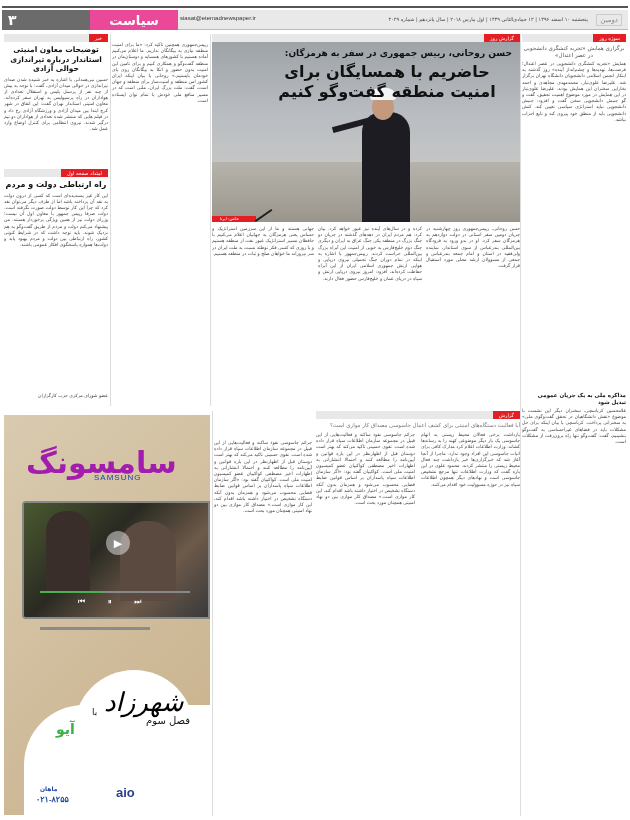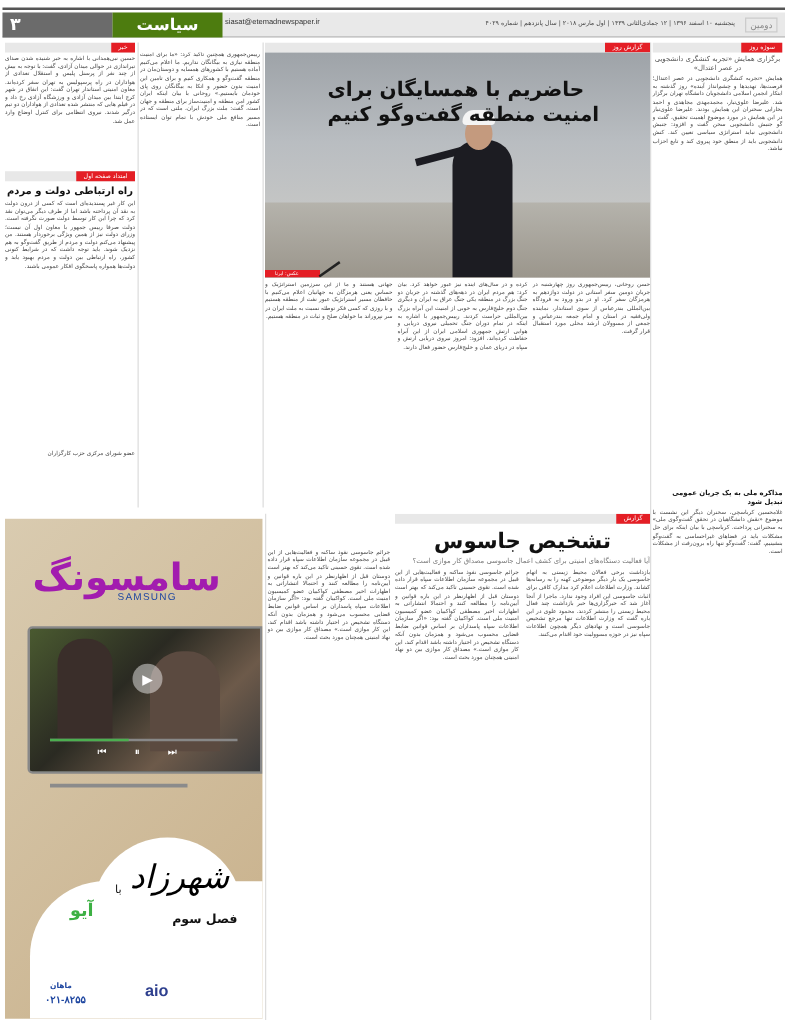--- a/index.html
+++ b/index.html
@@ -1,55 +1,55 @@
 <!DOCTYPE html>
 <html><head>
 <meta charset="utf-8">
 <style>
 *{box-sizing:border-box;margin:0;padding:0}
 html,body{width:630px;height:820px;overflow:hidden;background:#fff}
 body{font-family:"DejaVu Sans",sans-serif;color:#222;position:relative}
 .topline{position:absolute;left:2px;top:6px;width:626px;height:2px;background:#555}
 .header{position:absolute;left:2px;top:10px;width:626px;height:20px;background:#e9e9e9;border-bottom:1px solid #bbb}
 .page-num{position:absolute;left:0;top:0;width:88px;height:20px;background:#6b6b6b;color:#fff;font-size:14px;font-weight:bold;display:flex;align-items:center;padding-left:6px}
-.section-title{position:absolute;left:88px;top:0;width:88px;height:20px;background:#4d7c0f;color:#fff;font-size:13px;font-weight:bold;display:flex;align-items:center;justify-content:center}
+.section-title{position:absolute;left:88px;top:0;width:88px;height:20px;background:#ec4899;color:#fff;font-size:13px;font-weight:bold;display:flex;align-items:center;justify-content:center}
 .email{position:absolute;left:178px;top:5px;font-size:6px;color:#333;font-family:"Liberation Sans",sans-serif}
 .dateline{position:absolute;right:40px;top:6px;font-size:5px;color:#444;direction:rtl}
 .logo{position:absolute;right:6px;top:4px;font-size:7px;color:#888;border:1px solid #ccc;padding:1px 3px}
 .col{position:absolute;direction:rtl;overflow:hidden}
 .kicker-bar{height:8px;background:#e8e8e8;position:relative;margin-bottom:3px}
 .kicker{position:absolute;right:0;top:0;height:8px;background:#e41e25;color:#fff;font-size:5px;padding:0 6px;line-height:8px}
 .body-text{font-size:4.6px;line-height:6.2px;color:#444;text-align:justify}
 .hd-bold{font-weight:bold;color:#111;text-align:center}
 .photo{position:absolute;left:212px;top:42px;width:308px;height:180px;background:linear-gradient(180deg,#9ea3a8 0%,#b9bdc1 40%,#c5c6c5 70%,#8f8a80 100%);overflow:hidden}
 .photo .sea{position:absolute;left:0;top:120px;width:100%;height:60px;background:linear-gradient(180deg,#b5b3ac,#9b968c)}
 .photo .person{position:absolute;left:150px;top:70px;width:48px;height:110px;background:#1c1c22;border-radius:20px 20px 0 0}
 .photo .face{position:absolute;left:160px;top:52px;width:22px;height:26px;background:#c49a7e;border-radius:50%}
 .photo .turban{position:absolute;left:158px;top:46px;width:26px;height:12px;background:#f4f4f4;border-radius:12px 12px 4px 4px}
 .photo .arm{position:absolute;left:120px;top:80px;width:40px;height:6px;background:#1c1c22;transform:rotate(-15deg)}
 .photo .sub{position:absolute;right:8px;top:6px;font-size:9px;color:#111;direction:rtl;font-weight:bold}
-.photo .main{position:absolute;right:8px;top:20px;width:250px;font-size:16px;line-height:20px;color:#111;direction:rtl;text-align:left;font-weight:bold}
+.photo .main{position:absolute;right:8px;top:20px;width:250px;font-size:16px;line-height:20px;color:#111;direction:rtl;text-align:center;font-weight:bold}
 .photo .cap{position:absolute;left:0;bottom:0;height:6px;width:44px;background:#e41e25;color:#fff;font-size:4px;line-height:6px;padding-left:8px}
 .photo .diag{position:absolute;left:44px;bottom:0;width:20px;height:2px;background:#222;transform:rotate(-35deg);transform-origin:left bottom}
 .ad{position:absolute;left:4px;top:415px;width:206px;height:400px;background:#e6dcc7;overflow:hidden}
 .ad .brown{position:absolute;left:0;top:0;width:100%;height:100%;background:linear-gradient(135deg,#d9cbb0,#c8b08a)}
 .ad .sam-fa{position:absolute;left:22px;top:30px;font-size:30px;color:#a21caf;font-weight:bold;direction:rtl}
 .ad .sam-en{position:absolute;left:90px;top:58px;font-size:8px;color:#1e46a0;font-weight:normal;letter-spacing:1px;font-family:"Liberation Sans",sans-serif}
 .ad .tv{position:absolute;left:18px;top:86px;width:188px;height:118px;background:#2d3a25;border:2px solid #888;overflow:hidden;border-radius:4px 0 0 4px}
 .ad .tv .scene{position:absolute;inset:0;background:linear-gradient(135deg,#4a5a30,#2a2a22 40%,#6d5a4a 70%,#3a3a3a)}
 .ad .tv .man{position:absolute;left:22px;top:8px;width:44px;height:80px;background:#3a2e2a;border-radius:20px 20px 0 0}
 .ad .tv .woman{position:absolute;left:96px;top:18px;width:56px;height:80px;background:#5b4a40;border-radius:26px 26px 0 0}
 .ad .tv .play{position:absolute;left:82px;top:28px;width:24px;height:24px;border-radius:50%;background:rgba(255,255,255,.45);display:flex;align-items:center;justify-content:center;color:#fff;font-size:11px}
 .ad .tv .prog{position:absolute;left:16px;top:88px;width:150px;height:2px;background:#888}
 .ad .tv .prog i{display:block;width:42%;height:100%;background:#4caf50}
 .ad .tv .ctrls{position:absolute;left:54px;top:94px;color:#fff;font-size:8px;letter-spacing:10px}
 .ad .stand{position:absolute;left:36px;top:212px;width:110px;height:3px;background:#8b8b8b}
 .ad .white{position:absolute;left:20px;top:290px;width:190px;height:110px;background:#fff;border-radius:60px 0 0 0}
 .ad .white2{position:absolute;left:70px;top:255px;width:120px;height:60px;background:#fff;border-radius:60px 60px 0 0}
-.ad .season{position:absolute;right:20px;top:315px;font-size:10px;color:#111;direction:rtl;font-weight:bold}
+.ad .season{position:absolute;right:20px;top:300px;font-size:10px;color:#111;direction:rtl;font-weight:normal}
 .ad .shahrzad{position:absolute;left:100px;top:272px;font-size:26px;color:#000000;font-style:italic;direction:rtl}
 .ad .aio{position:absolute;left:52px;top:306px;font-size:14px;color:#3cb043;font-weight:bold;direction:rtl}
 .ad .ba{position:absolute;left:88px;top:292px;font-size:9px;color:#111;direction:rtl}
 .ad .smart{position:absolute;right:10px;top:322px;font-size:11px;color:#111;direction:rtl;font-weight:bold}
 .ad .aiologo{position:absolute;left:112px;top:370px;font-size:13px;color:#2e3f8e;font-weight:bold;font-family:"Liberation Sans",sans-serif}
 .ad .phone{position:absolute;left:32px;top:380px;font-size:8px;color:#1e46a0;font-weight:bold;font-family:Liberation Sans, sans-serif}
 .ad .vendor{position:absolute;left:36px;top:370px;font-size:6px;color:#1e46a0;font-weight:bold}
 .vsep{position:absolute;top:34px;width:1px;background:#ddd}
 </style>
 </head>
@@ -79,53 +79,54 @@
   <div class="kicker-bar">
       <span class="kicker">گزارش روز</span>
     </div>
 </div>
 <div class="photo">
   <div class="sea"></div>
   <div class="arm"></div>
   <div class="person"></div>
   <div class="face"></div>
   <div class="turban"></div>
+  <div class="sub">حسن روحانی، رییس جمهوری در سفر به هرمزگان:</div>
   <div class="main">حاضریم با همسایگان برای امنیت منطقه گفت‌وگو کنیم</div>
   <div class="cap">عکس: ایرنا</div>
   <div class="diag"></div>
 </div>
 
 <div class="col body-text" style="left:426px;top:226px;width:94px;height:178px">حسن روحانی، رییس‌جمهوری روز چهارشنبه در جریان دومین سفر استانی در دولت دوازدهم به هرمزگان سفر کرد. او در بدو ورود به فرودگاه بین‌المللی بندرعباس از سوی استاندار، نماینده ولی‌فقیه در استان و امام جمعه بندرعباس و جمعی از مسوولان ارشد محلی مورد استقبال قرار گرفت.</div>
 <div class="col body-text" style="left:318px;top:226px;width:104px;height:178px">کرده و در سال‌های آینده نیز عبور خواهد کرد. بیان کرد: هم مردم ایران در دهه‌های گذشته در جریان دو جنگ بزرگ در منطقه یکی جنگ عراق به ایران و دیگری جنگ دوم خلیج‌فارس به خوبی از امنیت این آبراه بزرگ بین‌المللی حراست کردند. رییس‌جمهور با اشاره به اینکه در تمام دوران جنگ تحمیلی نیروی دریایی و هوایی ارتش جمهوری اسلامی ایران از این آبراه حفاظت کرده‌اند، افزود: امروز نیروی دریایی ارتش و سپاه در دریای عمان و خلیج‌فارس حضور فعال دارند.</div>
 <div class="col body-text" style="left:212px;top:226px;width:102px;height:178px">جهانی هستند و ما از این سرزمین استراتژیک و حساس یعنی هرمزگان به جهانیان اعلام می‌کنیم با حافظان مسیر استراتژیک عبور نفت از منطقه هستیم و با روزی که کسی فکر توطئه نسبت به ملت ایران در سر نپروراند ما خواهان صلح و ثبات در منطقه هستیم.</div>
 
 <div class="col body-text" style="left:112px;top:42px;width:96px;height:362px">رییس‌جمهوری همچنین تاکید کرد: «ما برای امنیت منطقه نیازی به بیگانگان نداریم. ما اعلام می‌کنیم آماده هستیم با کشورهای همسایه و دوستان‌مان در منطقه گفت‌وگو و همکاری کنیم و برای تامین این امنیت بدون حضور و اتکا به بیگانگان روی پای خودمان بایستیم.» روحانی با بیان اینکه ایران کشور امن منطقه و امنیت‌ساز برای منطقه و جهان است، گفت: ملت بزرگ ایران، ملتی است که در مسیر منافع ملی خودش با تمام توان ایستاده است.</div>
 <div class="vsep" style="left:210px;height:372px"></div>
 <div class="vsep" style="left:110px;height:372px"></div>
 
 <div class="col" style="left:316px;top:411px;width:204px;height:405px">
   <div class="kicker-bar">
       <span class="kicker">گزارش</span>
     </div>
-  <div class="hd-bold" style="font-size:17px;line-height:22px">تشخیص جاسوس</div>
   <div style="font-size:5.5px;color:#777;margin:2px 0 4px">آیا فعالیت دستگاه‌های امنیتی برای کشف اعمال جاسوسی مصداق کار موازی است؟</div>
   <div style="display:flex;gap:6px;direction:rtl">
     <div class="body-text" style="width:99px">بازداشت برخی فعالان محیط زیستی به اتهام جاسوسی یک بار دیگر موضوعی کهنه را به رسانه‌ها کشاند. وزارت اطلاعات اعلام کرد مدارک کافی برای اثبات جاسوسی این افراد وجود ندارد. ماجرا از آنجا آغاز شد که خبرگزاری‌ها خبر بازداشت چند فعال محیط زیستی را منتشر کردند. محمود علوی در این باره گفت که وزارت اطلاعات تنها مرجع تشخیص جاسوسی است و نهادهای دیگر همچون اطلاعات سپاه نیز در حوزه مسوولیت خود اقدام می‌کنند.</div>
     <div class="body-text" style="width:99px">جرائم جاسوسی نفوذ ساکنه و فعالیت‌هایی از این قبیل در مجموعه سازمان اطلاعات سپاه قرار داده شده است. تقوی حسینی تاکید می‌کند که بهتر است دوستان قبل از اظهارنظر در این باره قوانین و آیین‌نامه را مطالعه کنند و احتمالا انتشاراتی به اظهارات اخیر مصطفی کواکبیان عضو کمیسیون امنیت ملی است. کواکبیان گفته بود: «اگر سازمان اطلاعات سپاه پاسداران بر اساس قوانین ضابط قضایی محسوب می‌شود و همزمان بدون آنکه دستگاه تشخیص در اختیار داشته باشد اقدام کند، این کار موازی است.» مصداق کار موازی بین دو نهاد امنیتی همچنان مورد بحث است.</div>
   </div>
 </div>
 <div class="vsep" style="left:212px;top:411px;height:405px"></div>
 <div class="col body-text" style="left:214px;top:440px;width:98px;height:376px">
   <span>جرائم جاسوسی نفوذ ساکنه و فعالیت‌هایی از این قبیل در مجموعه سازمان اطلاعات سپاه قرار داده شده است. تقوی حسینی تاکید می‌کند که بهتر است دوستان قبل از اظهارنظر در این باره قوانین و آیین‌نامه را مطالعه کنند و احتمالا انتشاراتی به اظهارات اخیر مصطفی کواکبیان عضو کمیسیون امنیت ملی است. کواکبیان گفته بود: «اگر سازمان اطلاعات سپاه پاسداران بر اساس قوانین ضابط قضایی محسوب می‌شود و همزمان بدون آنکه دستگاه تشخیص در اختیار داشته باشد اقدام کند، این کار موازی است.» مصداق کار موازی بین دو نهاد امنیتی همچنان مورد بحث است.</span>
 </div>
 
 <div class="col" style="left:4px;top:34px;width:104px;height:372px">
   <div class="kicker-bar">
       <span class="kicker">خبر</span>
     </div>
+  <div class="hd-bold" style="font-size:7.5px;line-height:9.5px;margin-bottom:3px">توضیحات معاون امنیتی استاندار درباره تیراندازی حوالی آزادی</div>
   <div class="body-text" style="height:88px">حسین نبی‌همدانی با اشاره به خبر شنیده شدن صدای تیراندازی در حوالی میدان آزادی، گفت: با توجه به بیش از چند نفر از پرسنل پلیس و استقلال تعدادی از هواداران در راه پرسپولیس به تهران سفر کرده‌اند. معاون امنیتی استاندار تهران گفت: این اتفاق در شهر کرج ابتدا بین میدان آزادی و ورزشگاه آزادی رخ داد و در فیلم هایی که منتشر شده تعدادی از هواداران دو تیم درگیر شدند. نیروی انتظامی برای کنترل اوضاع وارد عمل شد.</div>
   <div class="kicker-bar" style="margin-top:4px">
       <span class="kicker">امتداد صفحه اول</span>
     </div>
   <div class="hd-bold" style="font-size:8px;line-height:10px;margin:2px 0 3px">راه ارتباطی دولت و مردم</div>
   <div class="body-text" style="height:200px">این کار غیر پسندیده‌ای است که کسی از درون دولت به نقد آن پرداخته باشد اما از طرف دیگر می‌توان نقد کرد که چرا این کار توسط دولت صورت نگرفته است. دولت صرفا رییس جمهور با معاون اول آن نیست؛ وزرای دولت نیز از همین ویژگی برخوردار هستند. من پیشنهاد می‌کنم دولت و مردم از طریق گفت‌وگو به هم نزدیک شوند. باید توجه داشت که در شرایط کنونی کشور، راه ارتباطی بین دولت و مردم بهبود یابد و دولت‌ها همواره پاسخگوی افکار عمومی باشند.</div>
   <div style="font-size:4.6px;color:#444">عضو شورای مرکزی حزب کارگزاران</div>
 </div>
 
 <div class="ad">

